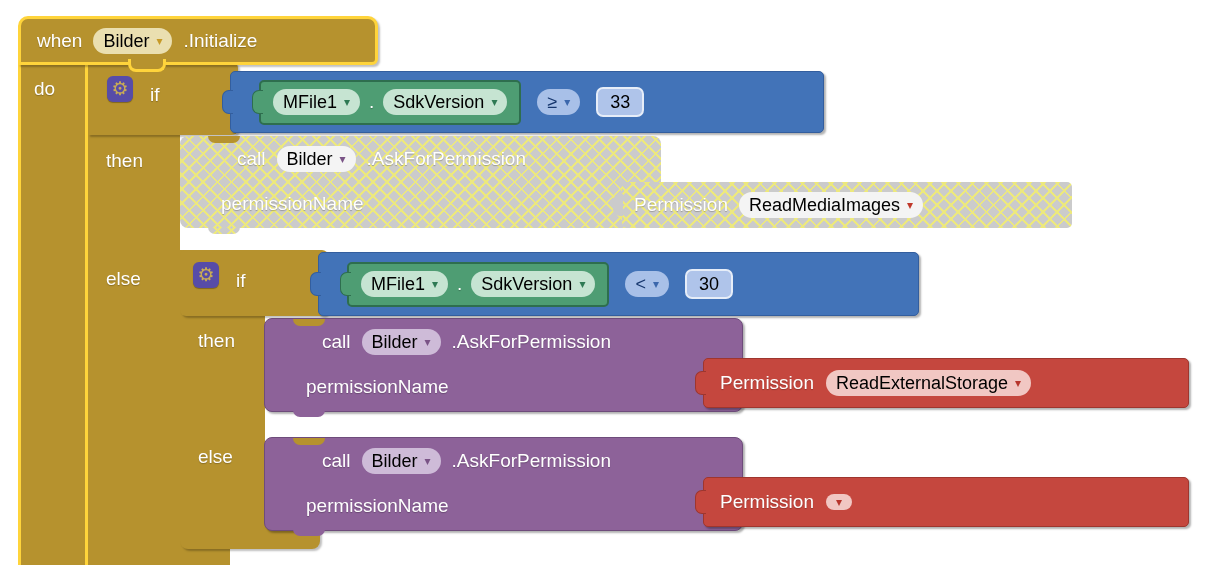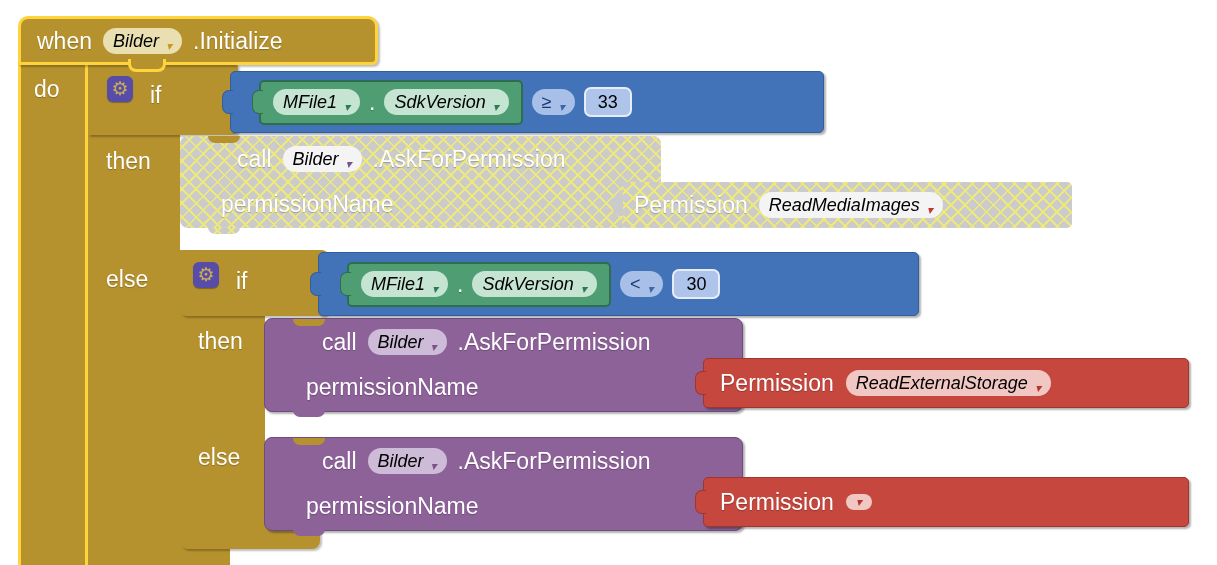--- a/index.html
+++ b/index.html
@@ -2,26 +2,26 @@
 <html><head>
 <meta charset="utf-8">
 <style>
   html,body{margin:0;padding:0;}
   #canvas{
     position:relative; width:1217px; height:565px; overflow:hidden;
     background:#ffffff;
     font-family:"Liberation Sans", sans-serif;
   }
   .abs{position:absolute;}
-  .kw{color:#fff; font-size:23px; line-height:26px; text-shadow:0 1px 1px rgba(0,0,0,.25); white-space:nowrap;}
+  .kw{color:#fff; font-size:19px; line-height:26px; text-shadow:0 1px 1px rgba(0,0,0,.25); white-space:nowrap;}
   .gold{background:#B6922E;}
   .pill{
-    display:inline-flex; align-items:flex-end; gap:7px;
+    display:inline-flex; align-items:center; gap:7px;
     border-radius:14px; padding:2px 10px; font-size:18px; color:#000;
-    white-space:nowrap; line-height:22px;font-style:italic;
+    white-space:nowrap; line-height:22px;
   }
   .tri{font-size:12px; line-height:12px;}
   
   #when-header{
     left:18px; top:16px; width:338px; height:43px; z-index:4;
     background:#B6922E; border:3px solid #FFD43B;
     border-radius:10px 10px 6px 0;
     display:flex; align-items:center; gap:11px; padding-left:16px;
     box-shadow:2px 2px 2px rgba(0,0,0,.25);
   }
@@ -51,21 +51,21 @@
   #if2-col{left:180px; top:250px; width:85px; height:299px; z-index:1;}
   #if2-row{left:180px; top:250px; width:148px; height:66px; z-index:1; border-radius:6px; box-shadow:2px 2px 2px rgba(0,0,0,.25);}
   #if2-bottom{left:180px; top:527px; width:140px; height:22px; z-index:1; border-radius:0 0 8px 8px; box-shadow:2px 2px 2px rgba(0,0,0,.25);}
   #if2-gear{left:193px; top:262px;}
   #if2-label{left:236px; top:268px; z-index:5;}
   #then2-label{left:198px; top:328px; z-index:5;}
   #else2-label{left:198px; top:444px; z-index:5;}
   
   .blue-block{
     background:#4273B8; border:1px solid #335E9E; border-radius:5px; z-index:6;
-    display:flex; align-items:center; gap:9px; padding:0 14px 0 28px;
+    display:flex; align-items:center; gap:16px; padding:0 14px 0 28px;
     box-shadow:2px 2px 2px rgba(0,0,0,.3);
   }
   #blue1{left:230px; top:71px; width:550px; height:60px;}
   #blue2{left:318px; top:252px; width:557px; height:62px;}
   .plug-left{
     position:absolute; left:-9px; top:50%; transform:translateY(-50%);
     width:10px; height:22px; border-radius:7px 0 0 7px;
   }
   .blue-plug{background:#4273B8; border:1px solid #335E9E; border-right:none;}
   .green-block{

